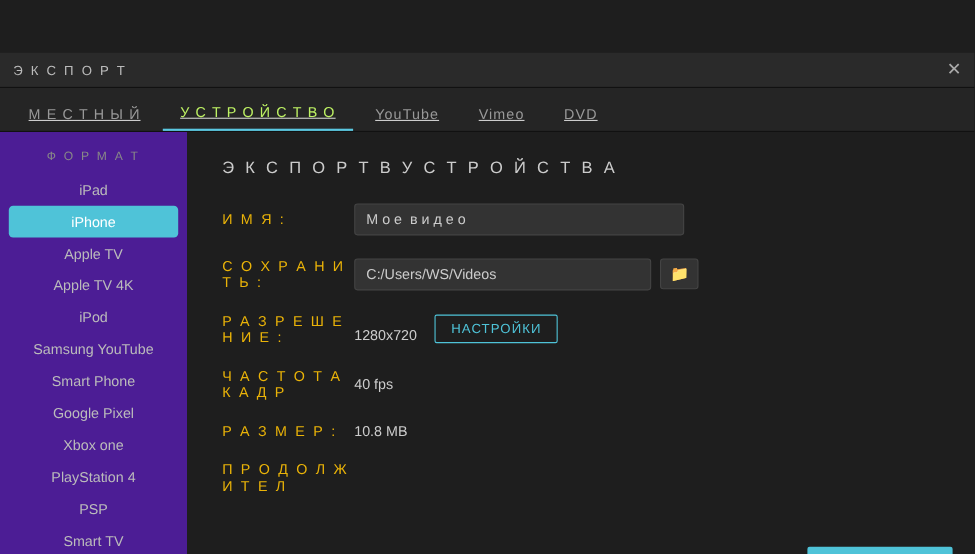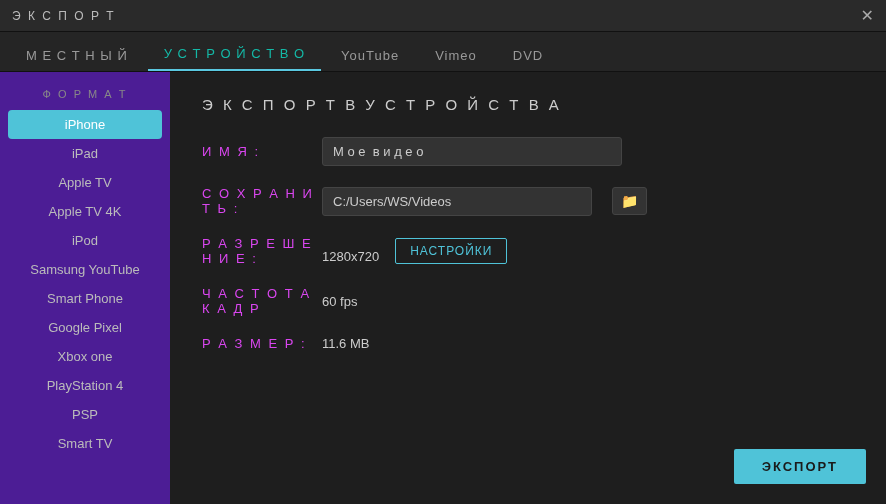--- a/index.html
+++ b/index.html
@@ -16,20 +16,21 @@
 
     
     #title-bar {
       background: #2a2a2a;
       height: 32px;
       display: flex;
       align-items: center;
       justify-content: space-between;
       padding: 0 12px;
       border-bottom: 1px solid #111;
+      margin-top: 48px;
     }
     #title-bar-title {
       font-size: 12px;
       color: #bbb;
       letter-spacing: 2px;
       text-transform: uppercase;
     }
     #close-btn {
       color: #aaa;
       font-size: 16px;
@@ -38,32 +39,33 @@
     }
 
     
     #tab-bar {
       background: #252525;
       height: 40px;
       display: flex;
       align-items: flex-end;
       padding: 0 10px;
       border-bottom: 1px solid #111;
+      text-decoration: underline;
     }
     .tab {
       padding: 8px 16px;
       cursor: pointer;
       font-size: 13px;
       color: #999;
       letter-spacing: 1px;
       position: relative;
       margin-right: 4px;
     }
     .tab.active {
-      color: #14b8a6;
+      color: #bef264;
       border-bottom: 2px solid #5ac8e0;
     }
 
     
     #main {
       display: flex;
       height: calc(504px - 32px - 40px);
     }
 
     
@@ -113,21 +115,21 @@
 
     
     .form-row {
       display: flex;
       align-items: center;
       margin-bottom: 20px;
     }
     .form-label {
       width: 120px;
       font-size: 13px;
-      color: #d946ef;
+      color: #eab308;
       letter-spacing: 2px;
       text-transform: uppercase;
       flex-shrink: 0;
     }
     .form-value {
       flex: 1;
       font-size: 13px;
       color: #ccc;
     }
     .form-input {
@@ -138,21 +140,21 @@
       font-size: 13px;
       border-radius: 3px;
       width: 300px;
       outline: none;
     }
 
     
     .path-container {
       display: flex;
       align-items: center;
-      gap: 20px;
+      gap: 8px;
     }
     .path-input {
       background: #333;
       border: 1px solid #444;
       color: #ccc;
       padding: 6px 10px;
       font-size: 13px;
       border-radius: 3px;
       width: 270px;
       outline: none;
@@ -215,22 +217,22 @@
   <div class="tab active">У С Т Р О Й С Т В О</div>
   <div class="tab">YouTube</div>
   <div class="tab">Vimeo</div>
   <div class="tab">DVD</div>
 </div>
 
 <div id="main">
 
   <div id="sidebar">
     <div id="sidebar-title">Ф О Р М А Т</div>
+    <div class="sidebar-item">iPad</div>
     <div class="sidebar-item active">iPhone</div>
-    <div class="sidebar-item">iPad</div>
     <div class="sidebar-item">Apple TV</div>
     <div class="sidebar-item">Apple TV 4K</div>
     <div class="sidebar-item">iPod</div>
     <div class="sidebar-item">Samsung YouTube</div>
     <div class="sidebar-item">Smart Phone</div>
     <div class="sidebar-item">Google Pixel</div>
     <div class="sidebar-item">Xbox one</div>
     <div class="sidebar-item">PlayStation 4</div>
     <div class="sidebar-item">PSP</div>
     <div class="sidebar-item">Smart TV</div>
@@ -255,27 +257,28 @@
     <div class="form-row">
       <div class="form-label">Р а з р е ш е н и е :</div>
       <div class="resolution-container">
         <span class="form-value">1280x720</span>
         <button class="settings-btn">НАСТРОЙКИ</button>
       </div>
     </div>
 
     <div class="form-row">
       <div class="form-label">Ч а с т о т а  к а д р</div>
-      <span class="form-value">60 fps</span>
+      <span class="form-value">40 fps</span>
     </div>
 
     <div class="form-row">
       <div class="form-label">Р а з м е р :</div>
-      <span class="form-value">11.6 MB</span>
-    </div>
-
-    <div class="form-row">
+      <span class="form-value">10.8 MB</span>
+    </div>
+
+    <div class="form-row">
+      <div class="form-label">П р о д о л ж и т е л</div>
     </div>
 
     <button id="export-btn">ЭКСПОРТ</button>
   </div>
 
 </div>
 
 </body></html>

